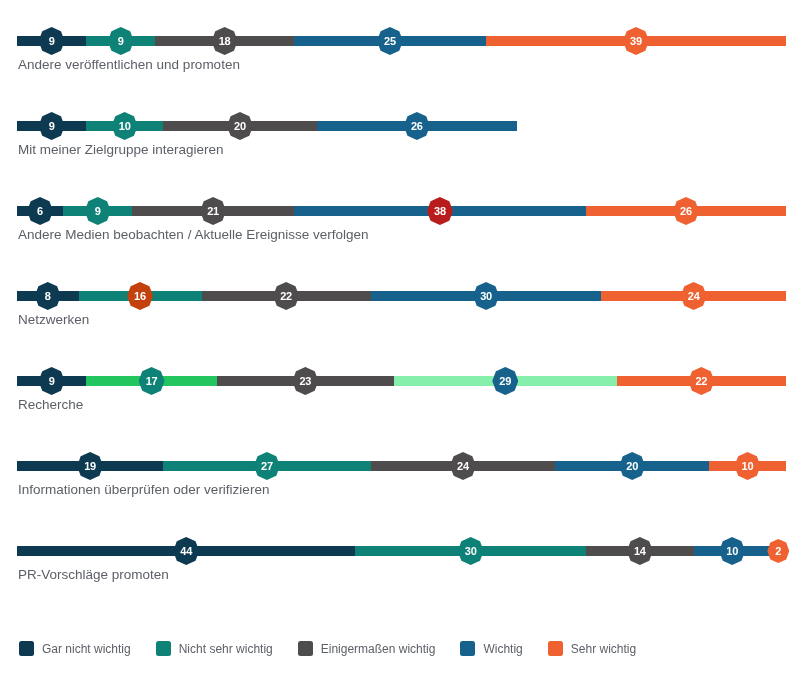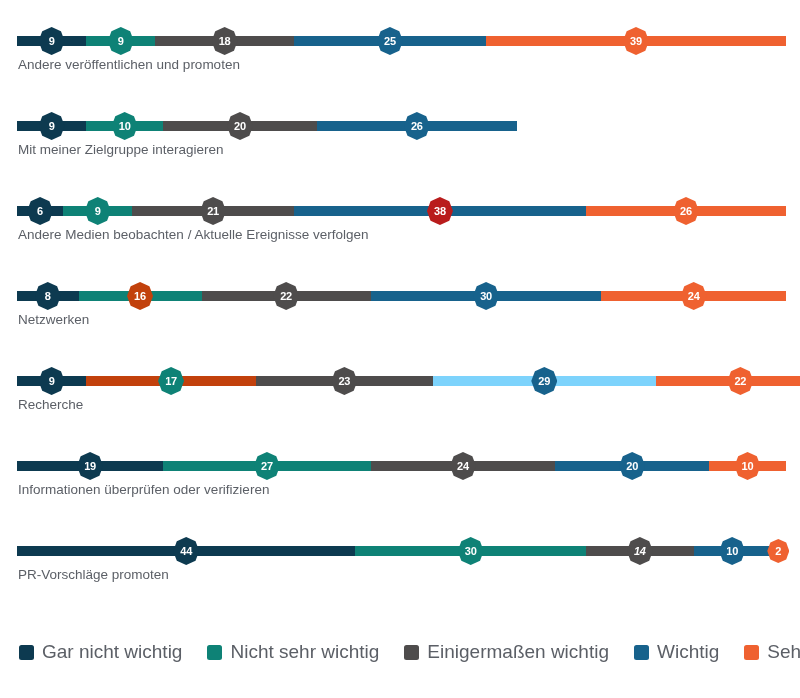--- a/index.html
+++ b/index.html
@@ -94,21 +94,21 @@
   }
   .legend-swatch {
     width: 15px;
     height: 15px;
     border-radius: 2.5px;
     flex: 0 0 auto;
   }
   .legend-text {
     margin-left: 8px;
     font-family: "Liberation Sans", sans-serif;
-    font-size: 19px;
+    font-size: 12px;
     color: #5b5f66;
     white-space: nowrap;
   }
 </style>
 </head>
 <body>
 
 <div id="chart-root">
   <div class="rows" id="rows-container">
       <div class="row">
@@ -226,31 +226,31 @@
         </div>
         <div class="cat-label">Netzwerken</div>
       </div>
       <div class="row">
         <div class="bar">
           <div class="seg" style="background: rgb(13, 58, 80); width: 9%;">
             <div class="marker" style="background: rgb(13, 58, 80);">
               <span class="marker-label">9</span>
             </div>
           </div>
-          <div class="seg" style="background: #c2410c; width: 17%; padding-left: 39px;">
+          <div class="seg" style="background: #22c55e; width: 17%;">
             <div class="marker" style="background: rgb(14, 130, 118);">
               <span class="marker-label">17</span>
             </div>
           </div>
           <div class="seg" style="background: rgb(78, 76, 76); width: 23%;">
             <div class="marker" style="background: rgb(78, 76, 76);">
               <span class="marker-label">23</span>
             </div>
           </div>
-          <div class="seg" style="background: #7dd3fc; width: 29%;">
+          <div class="seg" style="background: #86efac; width: 29%;">
             <div class="marker" style="background: rgb(23, 98, 140);">
               <span class="marker-label">29</span>
             </div>
           </div>
           <div class="seg" style="background: rgb(239, 97, 48); width: 22%;">
             <div class="marker" style="background: rgb(239, 97, 48);">
               <span class="marker-label">22</span>
             </div>
           </div>
         </div>
@@ -292,21 +292,21 @@
             <div class="marker" style="background: rgb(13, 58, 80);">
               <span class="marker-label">44</span>
             </div>
           </div>
           <div class="seg" style="background: rgb(14, 130, 118); width: 30%;">
             <div class="marker" style="background: rgb(14, 130, 118);">
               <span class="marker-label">30</span>
             </div>
           </div>
           <div class="seg" style="background: rgb(78, 76, 76); width: 14%;">
-            <div class="marker" style="background: rgb(78, 76, 76); font-style: italic;">
+            <div class="marker" style="background: rgb(78, 76, 76);">
               <span class="marker-label">14</span>
             </div>
           </div>
           <div class="seg" style="background: rgb(23, 98, 140); width: 10%;">
             <div class="marker" style="background: rgb(23, 98, 140);">
               <span class="marker-label">10</span>
             </div>
           </div>
           <div class="seg" style="background: rgb(239, 97, 48); width: 2%;">
             <div class="marker narrow" style="background: rgb(239, 97, 48);">

